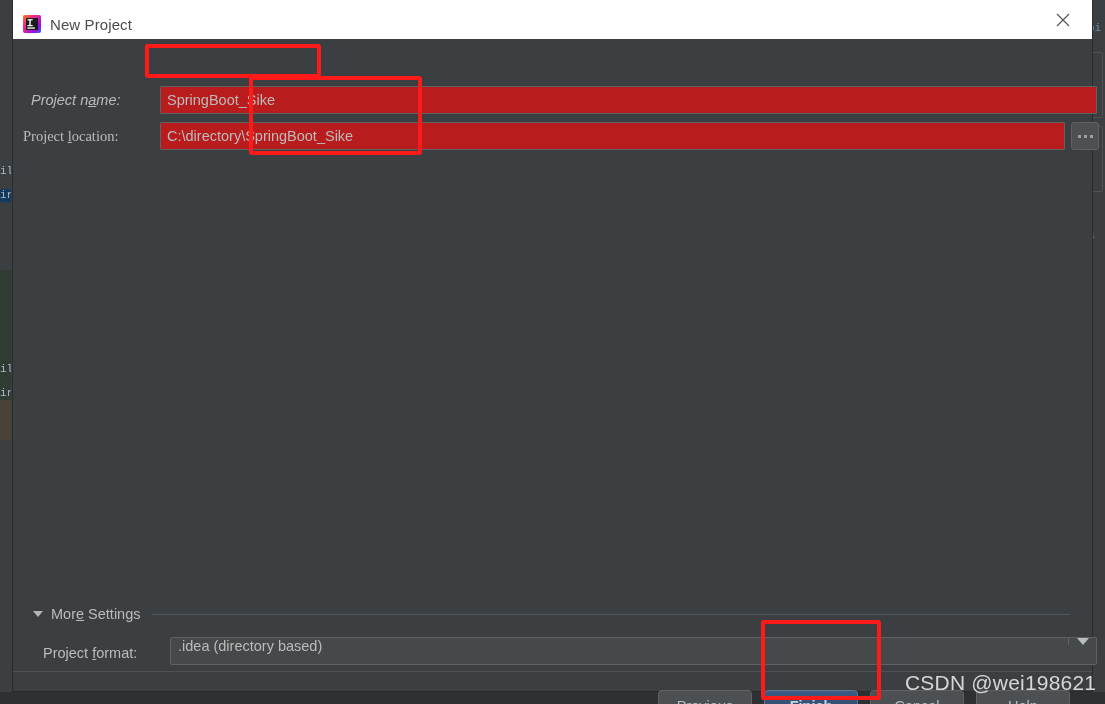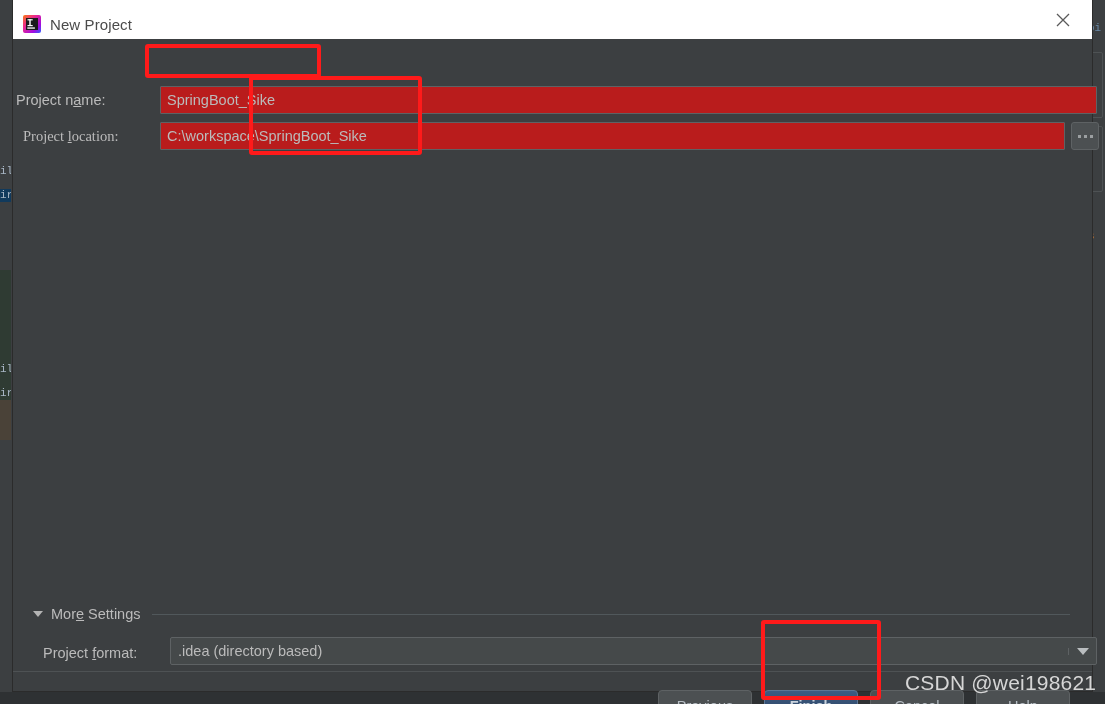--- a/index.html
+++ b/index.html
@@ -188,21 +188,21 @@
     margin-left: 4px;
   }
 
   
   .combo {
     background: #45494a;
     border: 1px solid #5e6264;
     border-radius: 2px;
     height: 28px;
     display: flex;
-    align-items: center;
+    align-items: flex-start;
   }
   .combo .val {
     flex: 1;
     display: flex;
     align-items: center;
     padding: 0 7px;
     font-size: 14.5px;
     color: #bbbbbb;
     white-space: nowrap;
     overflow: hidden;
@@ -336,36 +336,36 @@
     <div id="title-text">New Project</div>
     <div id="close-btn">
       <svg width="22" height="22" viewBox="0 0 22 22">
         <path d="M5 5 L17 17 M17 5 L5 17" stroke="#5a5a5a" stroke-width="1.3" fill="none"></path>
       </svg>
     </div>
   </div>
 
   <div id="body">
 
-    <div class="form-row" style="top:47px;left:3px;">
+    <div class="form-row" style="top:47px;left:18px;font-style:italic;">
       <div class="lbl" style="width:124px;">
         <span>Project n</span><u>a</u><span>me:</span>
       </div>
     </div>
     <div class="txtfield" style="position:absolute;left:147px;top:47px;width:937px;">
       <span>SpringBoot_Sike</span>
     </div>
 
     <div class="form-row" style="top:83px;left:10px;">
       <div class="lbl" style="width:124px;font-family:Liberation Serif, serif;">
         <span>Project </span><u>l</u><span>ocation:</span>
       </div>
     </div>
     <div class="txtfield" style="position:absolute;left:147px;top:83px;width:905px;">
-      <span>C:\workspace\SpringBoot_Sike</span>
+      <span>C:\directory\SpringBoot_Sike</span>
     </div>
     <div class="browse-btn" style="position:absolute;left:1058px;top:83px;">
       <i></i>
       <i></i>
       <i></i>
     </div>
 
     <div id="more-settings">
       <div id="ms-tri"></div>
       <div id="ms-label">

